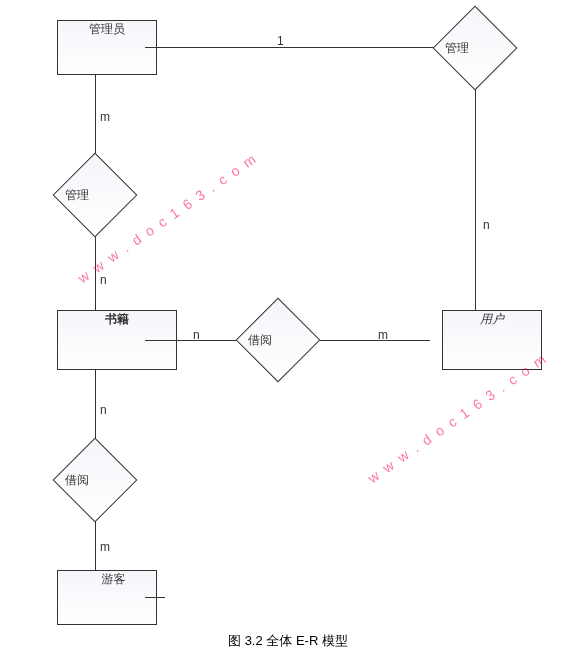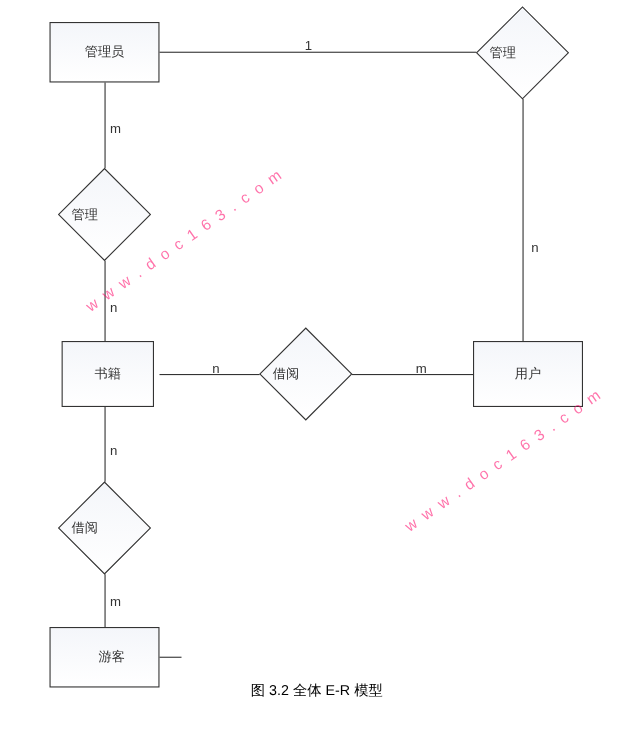--- a/index.html
+++ b/index.html
@@ -8,24 +8,24 @@
     height: 667px;
     position: relative;
     background: #fff;
     font-family: "SimSun", "Microsoft YaHei", sans-serif;
     font-size: 12px;
   }
   .entity {
     position: absolute;
     border: 1px solid #333;
     display: flex;
-    align-items: center;
     justify-content: center;
     background: linear-gradient(180deg, #f4f6fa 0%, #ffffff 100%);
     color: #333;
+    margin-left: 12px;
   }
   .relationship {
     position: absolute;
     display: flex;
     align-items: center;
     justify-content: flex-start;
   }
   .diamond {
     width: 100%;
     height: 100%;
@@ -66,25 +66,25 @@
     pointer-events: none;
   }
 </style>
 </head>
 <body>
 
 <div class="entity" style="left:45px; top:20px; width:100px; height:55px;">
   <span>管理员</span>
 </div>
 
-<div class="entity" style="left:56px; top:310px; width:84px; height:60px;">
+<div class="entity" style="left:45px; top:310px; width:120px; height:60px;font-weight:bold;">
   <span>书籍</span>
 </div>
 
-<div class="entity" style="left:430px; top:310px; width:100px; height:60px;">
+<div class="entity" style="left:430px; top:310px; width:100px; height:60px;font-style:italic;">
   <span>用户</span>
 </div>
 
 <div class="entity" style="left:45px; top:570px; width:100px; height:55px;padding-left:13px;">
   <span>游客</span>
 </div>
 
 <div class="relationship" style="left:445px; top:18px; width:60px; height:60px;">
   <div class="diamond"></div>
   <span class="diamond-label">管理</span>
@@ -128,13 +128,13 @@
 <div class="cardinality" style="left:100px; top:110px;">m</div>
 <div class="cardinality" style="left:100px; top:273px;">n</div>
 <div class="cardinality" style="left:193px; top:328px;">n</div>
 <div class="cardinality" style="left:378px; top:328px;">m</div>
 <div class="cardinality" style="left:100px; top:403px;">n</div>
 <div class="cardinality" style="left:100px; top:540px;">m</div>
 
 <div class="watermark" style="left:60px; top:210px;">w w w . d o c 1 6 3 . c o m</div>
 <div class="watermark" style="left:350px; top:410px;">w w w . d o c 1 6 3 . c o m</div>
 
-<div class="caption" style="top:619px;">图 3.2  全体 E-R 模型</div>
+<div class="caption" style="top:632px;">图 3.2  全体 E-R 模型</div>
 
 </body></html>

